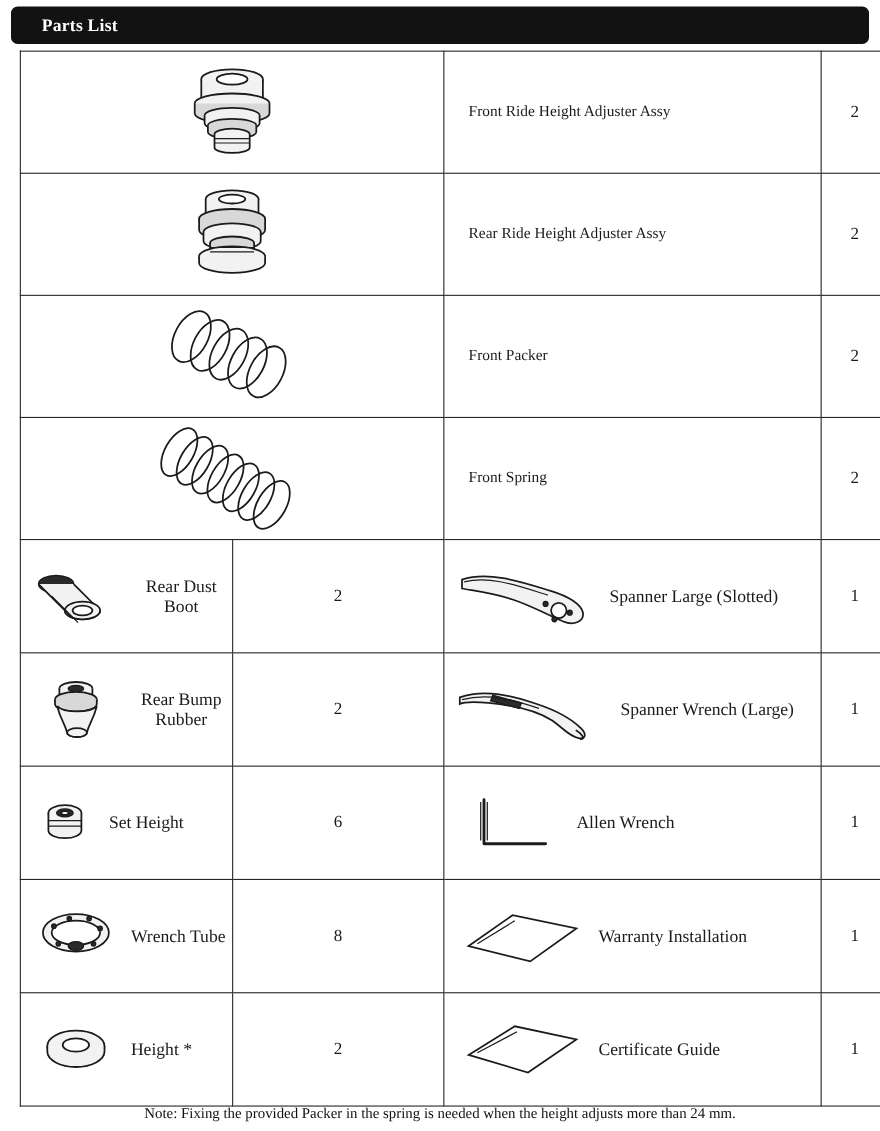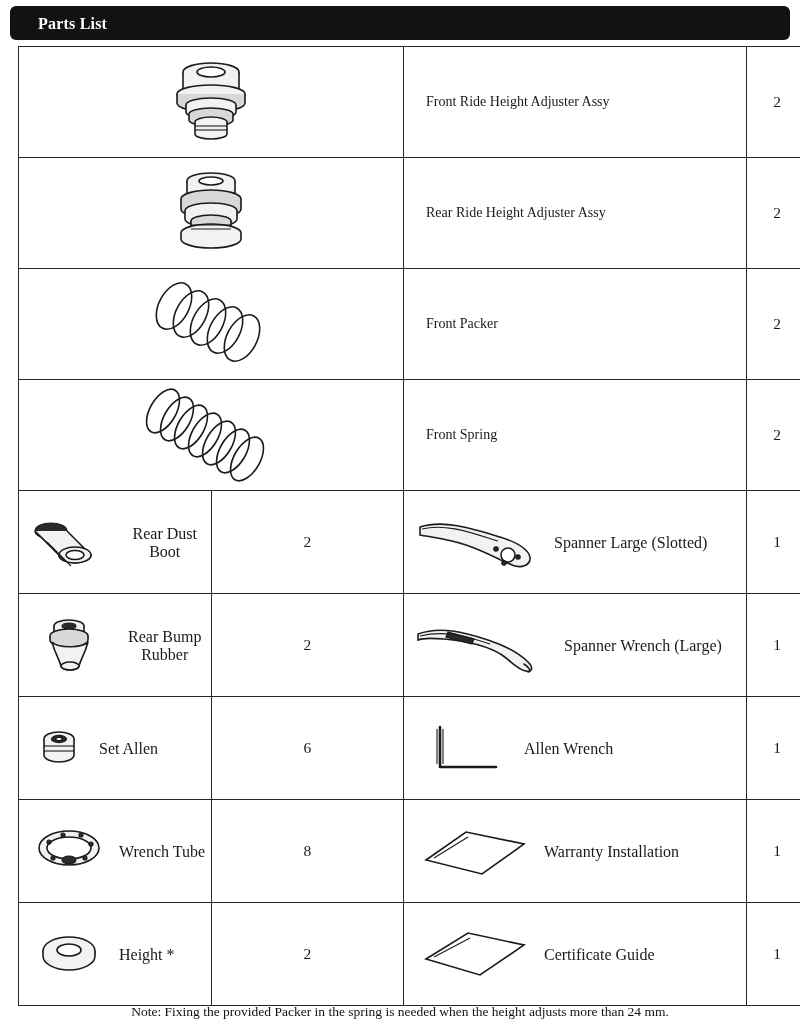--- a/index.html
+++ b/index.html
@@ -302,21 +302,21 @@
             <div class="item-art">
               <svg width="80" height="66" viewBox="0 0 80 66">
                 <ellipse class="fill-lt" cx="40" cy="22" rx="15" ry="7"></ellipse>
                 <path class="fill-lt" d="M25 22 v16 a15 7 0 0 0 30 0 V22"></path>
                 <ellipse class="fill-dk" cx="40" cy="22" rx="7.5" ry="3.6"></ellipse>
                 <ellipse class="fill-w" cx="40" cy="22" rx="3.4" ry="1.7"></ellipse>
                 <line class="ln-thin" x1="25" y1="29" x2="55" y2="29"></line>
                 <line class="ln-thin" x1="25" y1="34" x2="55" y2="34"></line>
               </svg>
             </div>
-            <div class="item-label">Set Allen</div>
+            <div class="item-label">Set Height</div>
           </div>
         </td>
         <td class="split-qty-cell">6</td>
         <td class="split-img-cell2">
           <div class="item-block">
             <div class="item-art">
               <svg width="120" height="66" viewBox="0 0 120 66">
                 <path class="ln" style="stroke-width:2.6" d="M36 10 L36 50 L92 50"></path>
                 <path class="ln-thin" d="M33 12 L33 47 M39 12 L39 47"></path>
               </svg>

